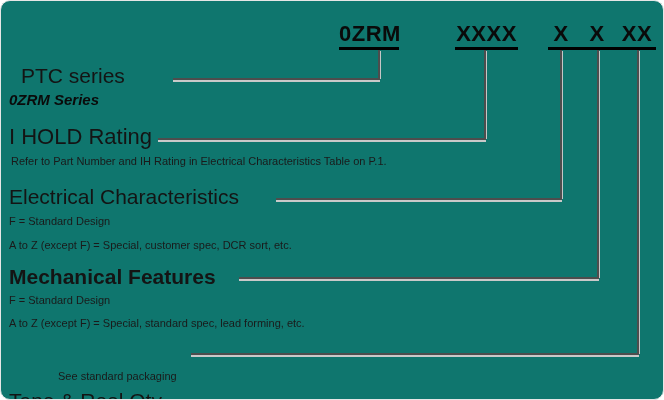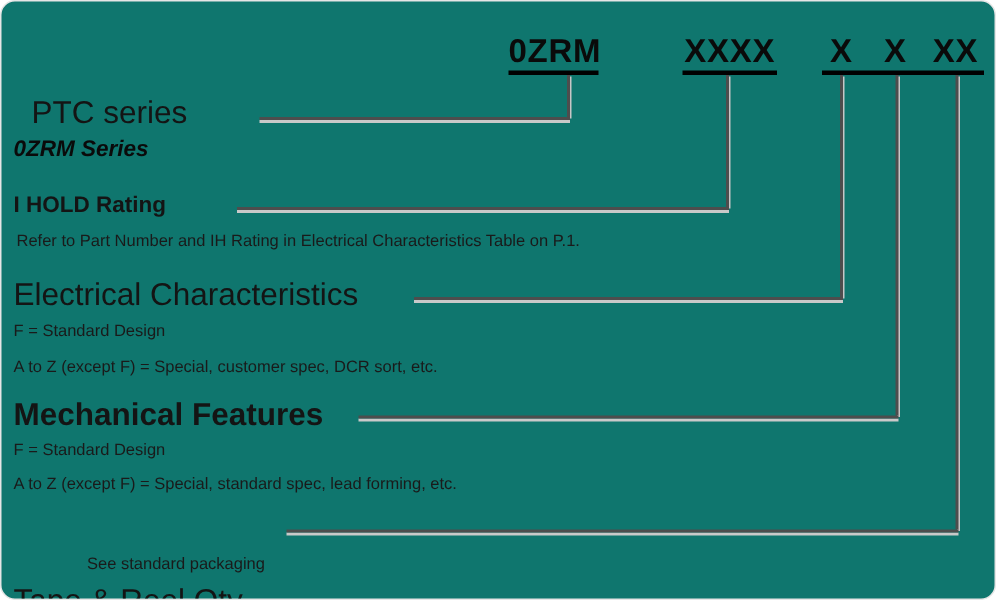--- a/index.html
+++ b/index.html
@@ -28,21 +28,21 @@
   .vline{
     position:absolute;width:2px;background:#4d4d4d;
     box-shadow:1px 1px 0 #c6c6c6;
   }
   .hline{
     position:absolute;height:2px;background:#4d4d4d;
     box-shadow:0 2px 0 #c9c9c9;
   }
   
   .title-lg{position:absolute;font-size:21px;line-height:24px;color:#141414;white-space:nowrap;}
-  .title-md{position:absolute;font-size:15px;line-height:20px;color:#141414;white-space:nowrap;font-weight:bold;}
+  .title-md{position:absolute;font-size:22px;line-height:20px;color:#141414;white-space:nowrap;}
   .sub-bold{position:absolute;font-size:15px;font-weight:700;line-height:18px;color:#0a0a0a;white-space:nowrap;font-style:italic;}
   .body-txt{position:absolute;font-size:11px;line-height:16px;color:#1a1a1a;white-space:nowrap;}
 </style>
 </head>
 <body>
 
 <div class="canvas">
 
   <div class="seg seg-underlined" style="left:338px;width:60px;">0ZRM</div>
 

